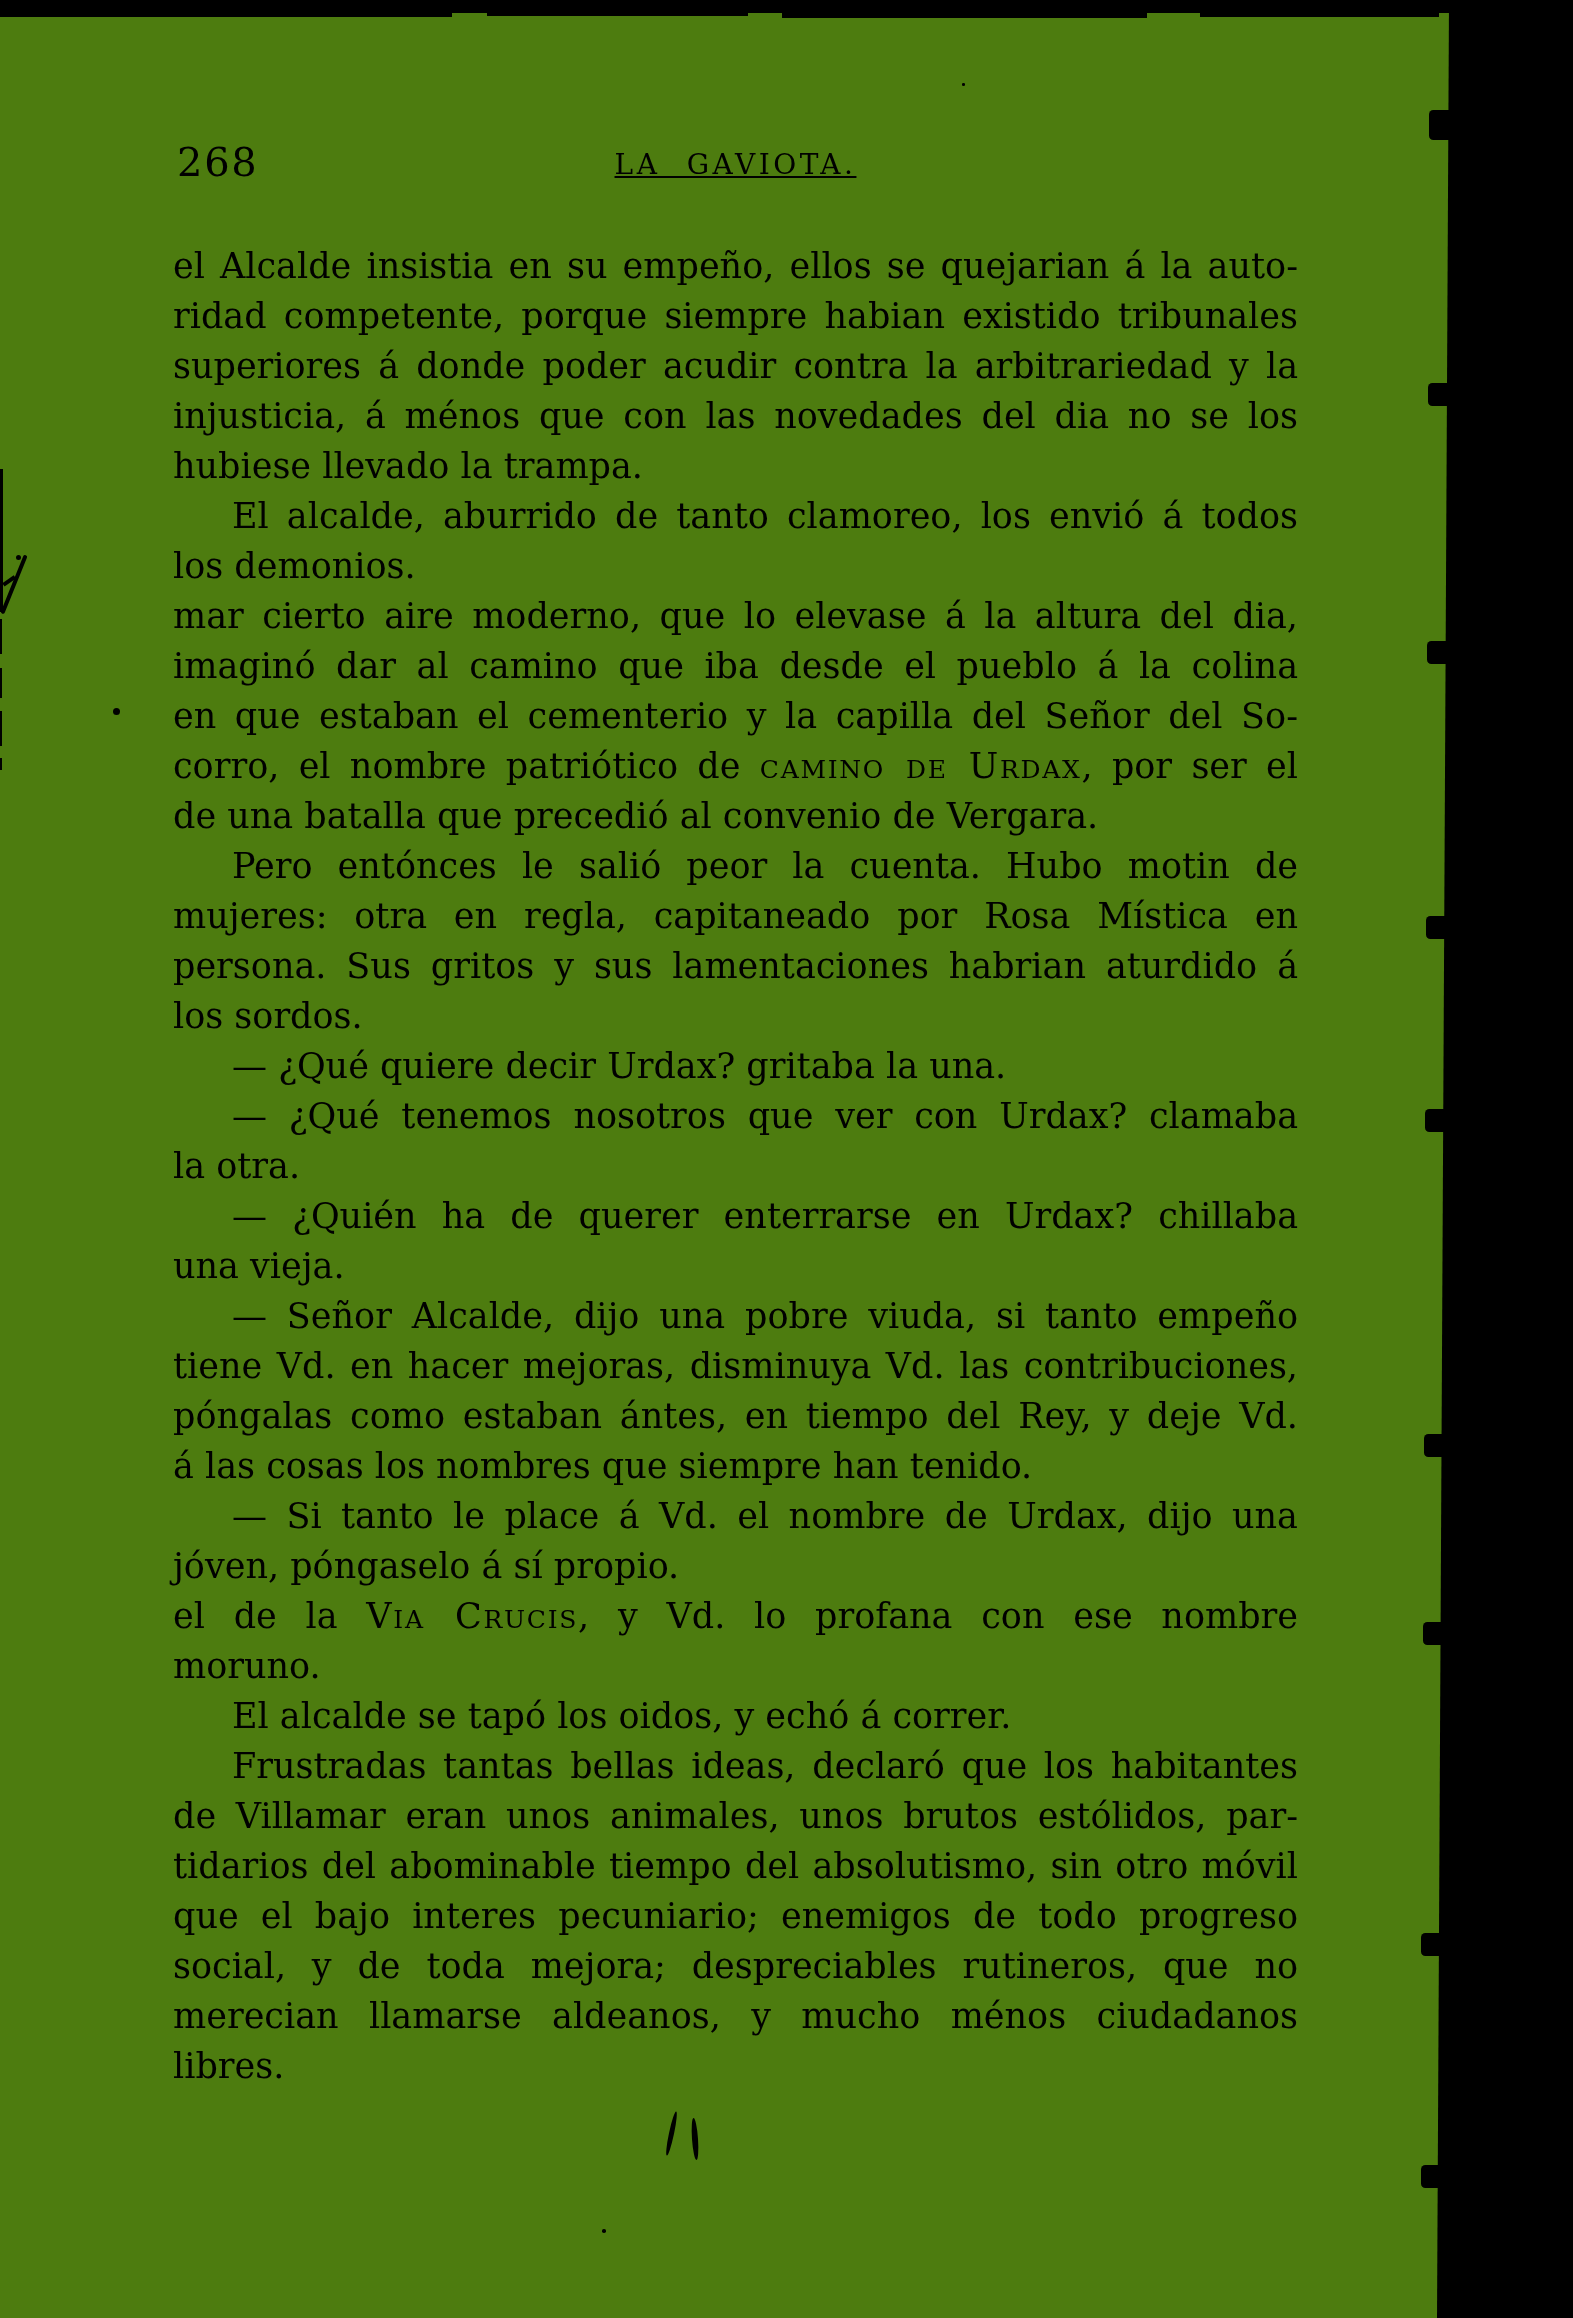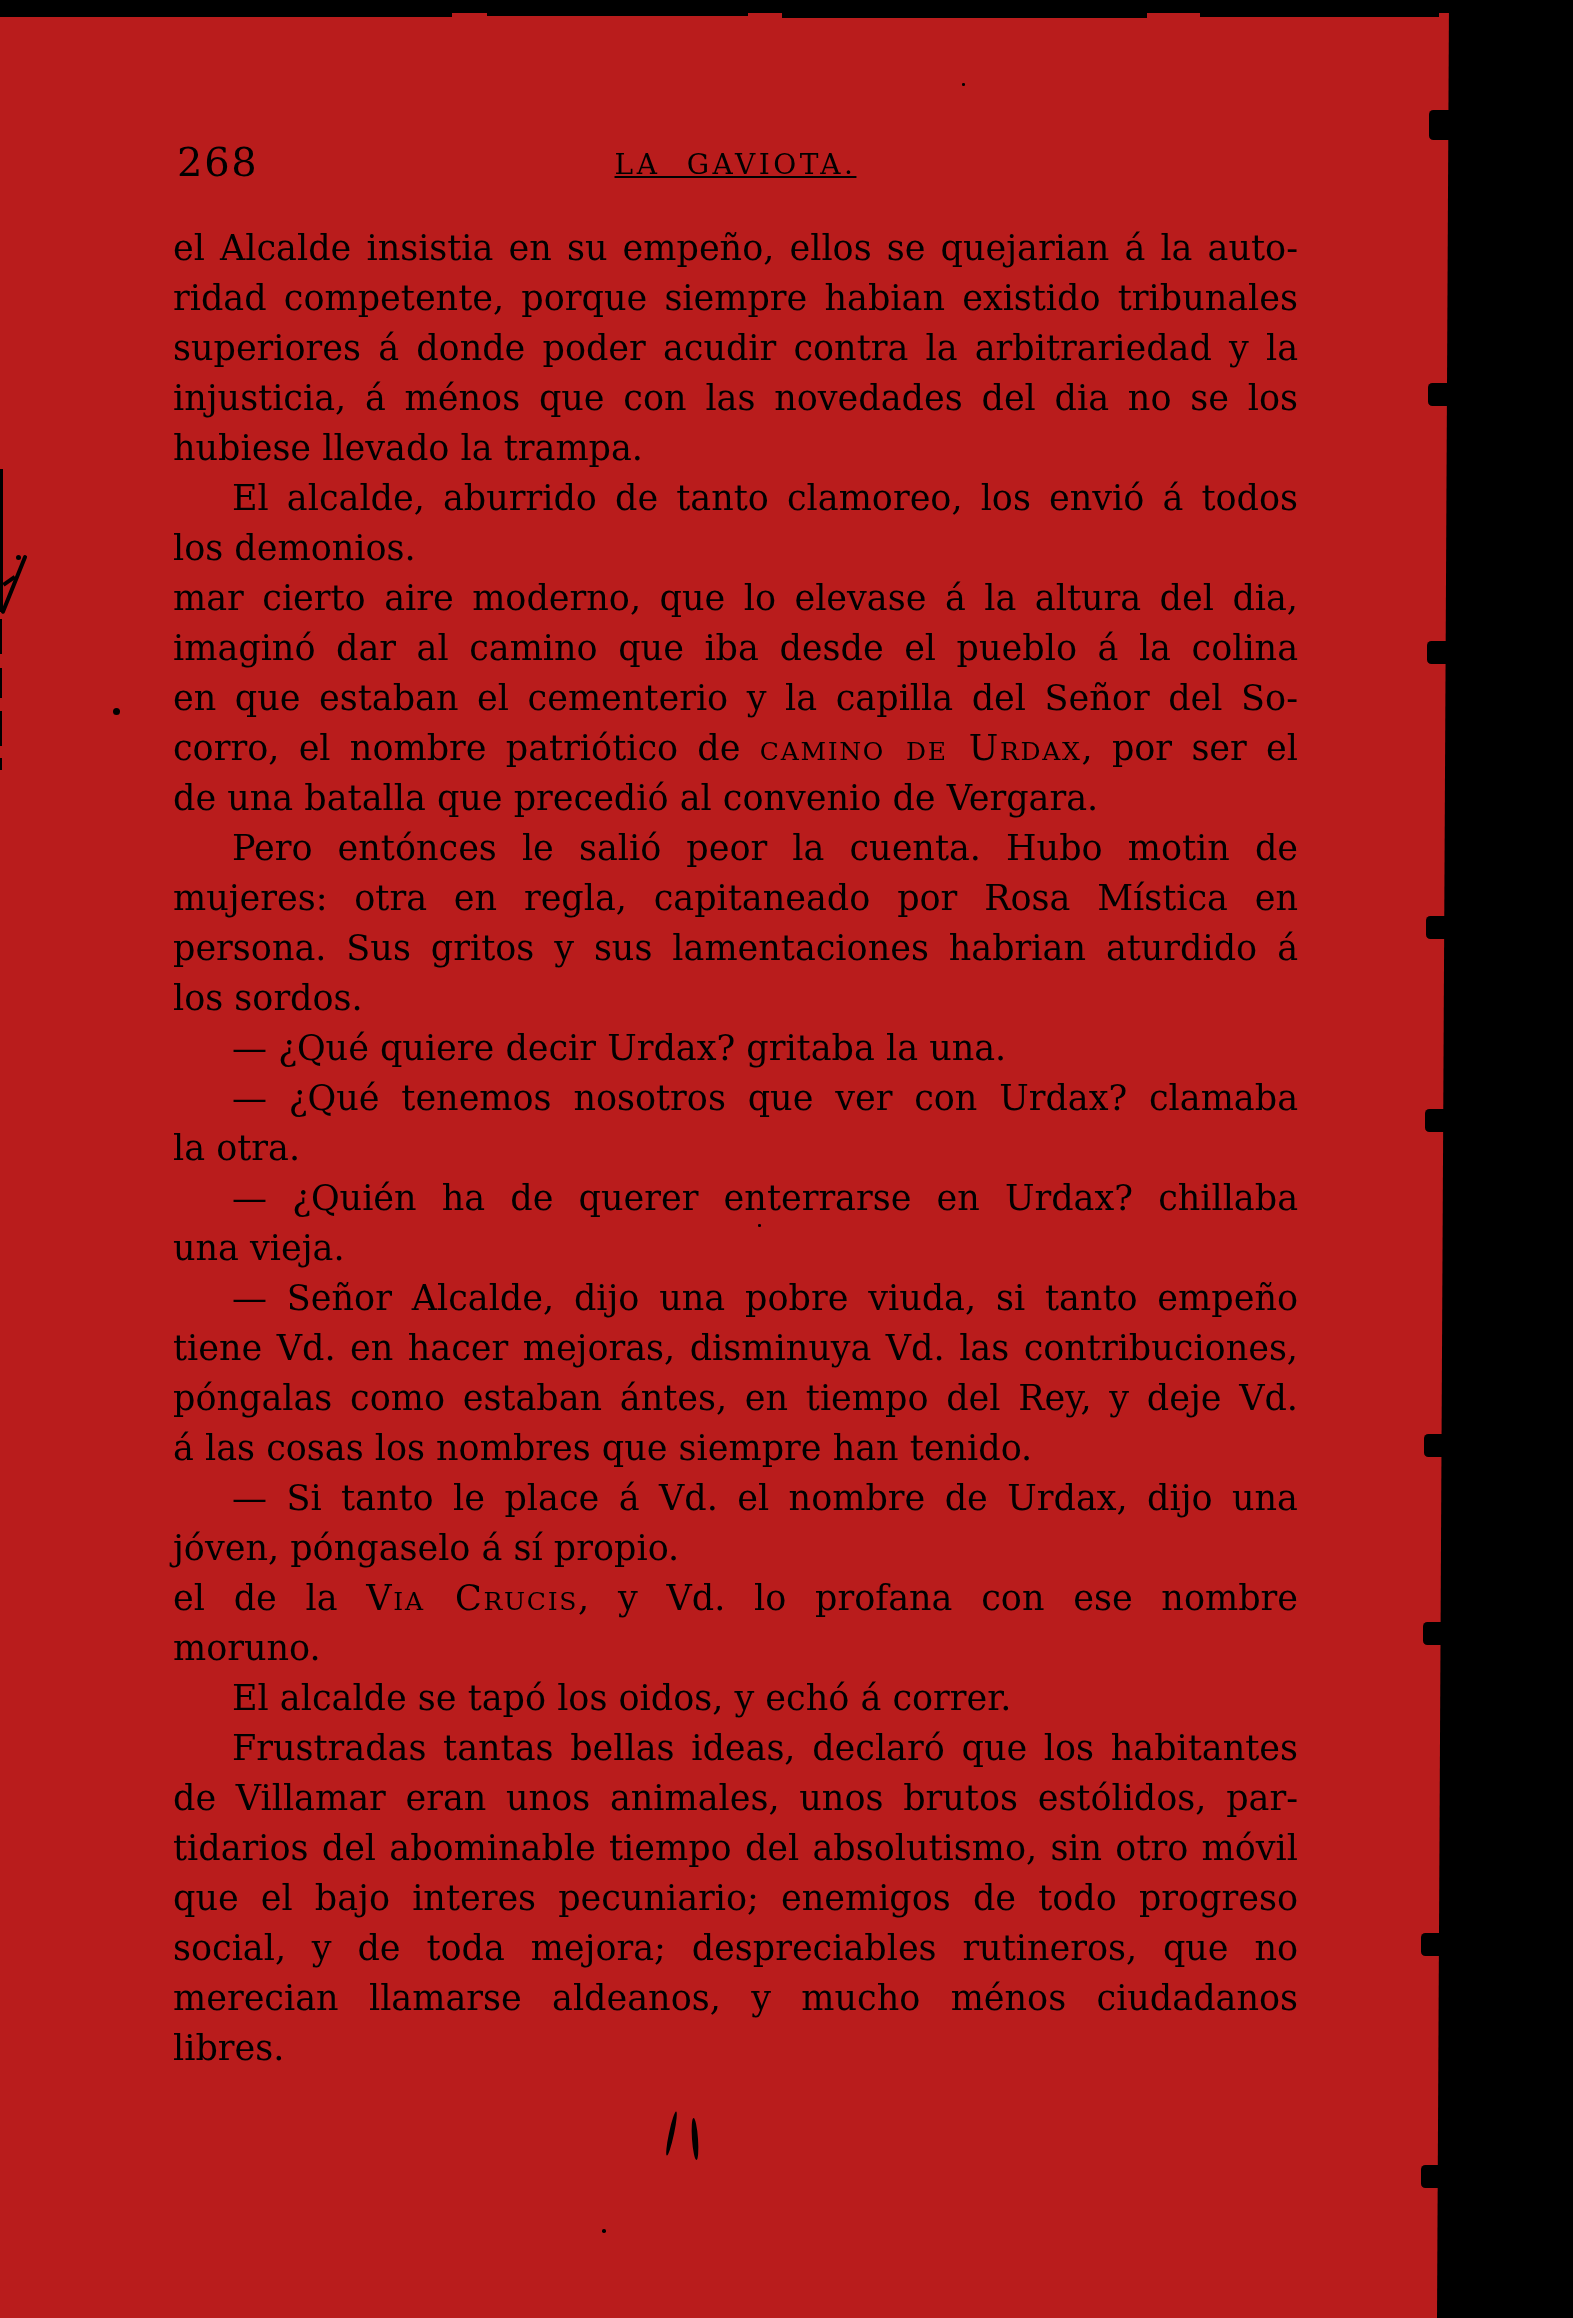--- a/index.html
+++ b/index.html
@@ -1,35 +1,35 @@
 <!DOCTYPE html>
 <html style="font-size:14px"><head>
 <meta charset="utf-8">
 <style>
   html,body{margin:0;padding:0;background:#ffffff;}
   body{width:1574px;height:2319px;position:relative;overflow:hidden;
        font-family:"DejaVu Serif","Liberation Serif",serif;color:#000;}
-  .page{position:absolute;left:0;top:0;width:1574px;height:2319px;background:#b91c1c;overflow:hidden;}
+  .page{position:absolute;left:0;top:0;width:1574px;height:2319px;background:#4d7c0f;overflow:hidden;}
 
   
   .top-edge{position:absolute;left:0;top:0;width:1574px;height:13px;background:#000;}
   .rag{position:absolute;background:#000;}
   .gutter{position:absolute;top:0;left:1437px;width:136px;height:2319px;background:#000;
           clip-path:polygon(12px 0,136px 0,136px 2319px,0 2319px);}
   .bump{position:absolute;width:21px;height:22.6px;background:#000;border-radius:4.3px 0 0 4.3px;}
   .mark{position:absolute;background:#000;}
   .round{border-radius:50%;}
 
   
   .pageno{position:absolute;left:177px;top:139px;font-size:40px;letter-spacing:1.7px;}
   .running-title{position:absolute;left:173px;top:148px;width:1125px;text-align:center;
                  font-size:28px;letter-spacing:3.5px;word-spacing:14px;text-decoration:underline;}
 
   
-  .body-text{position:absolute;left:173px;top:223px;width:1125px;font-size:35px;}
+  .body-text{position:absolute;left:173px;top:241px;width:1125px;font-size:35px;}
   .line{height:50px;line-height:50px;text-align:left;}
   .line.just{text-align:justify;text-align-last:justify;}
   .line.indent{padding-left:59px;}
   .sc{font-variant:small-caps;letter-spacing:1.7px;margin-top:8px;}
 </style>
 </head>
 <body>
 
 <div class="page">
 

